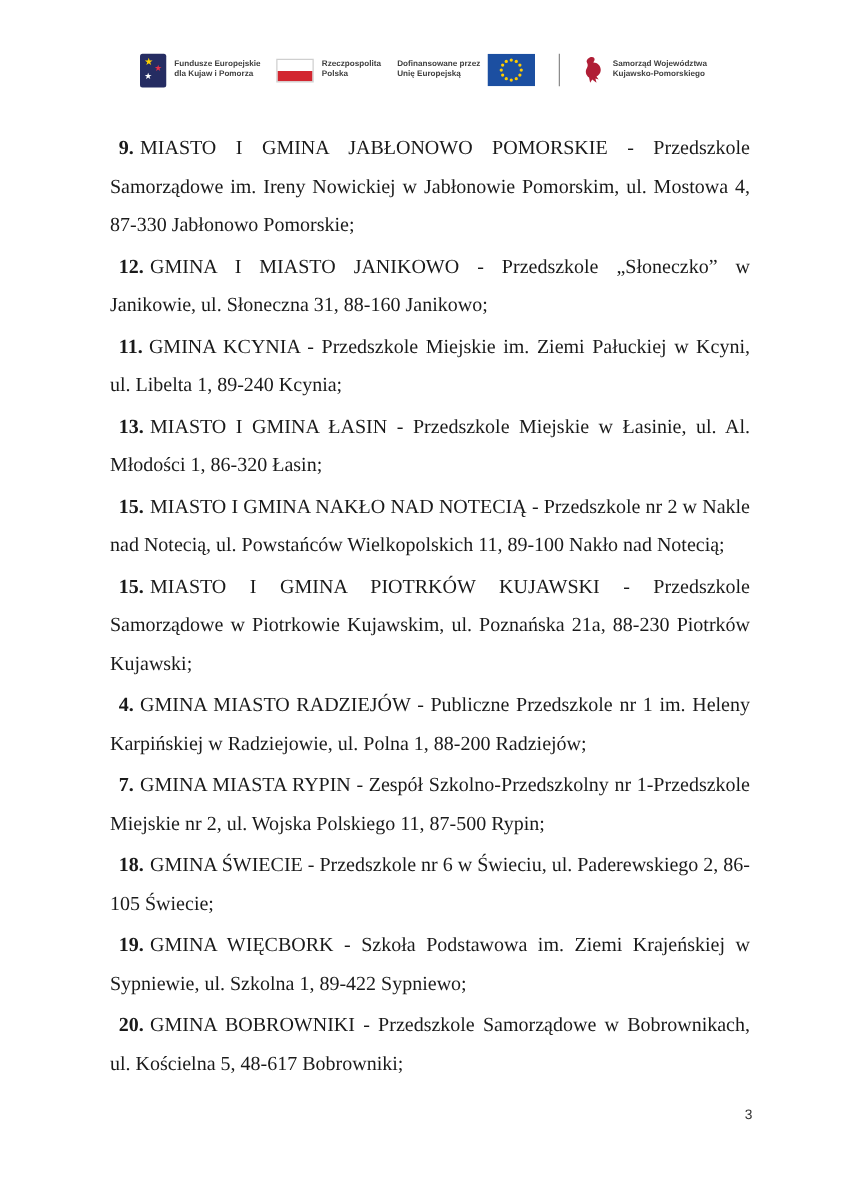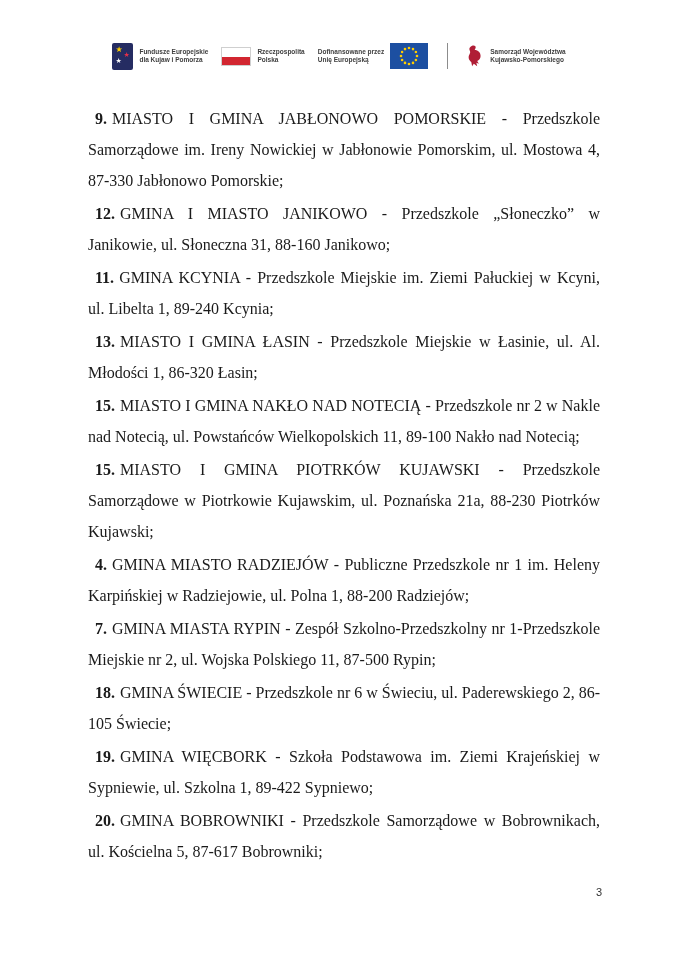--- a/index.html
+++ b/index.html
@@ -120,18 +120,18 @@
     <p class="item"><span class="num">9.</span><span>MIASTO I GMINA JABŁONOWO POMORSKIE - Przedszkole Samorządowe im. Ireny Nowickiej w Jabłonowie Pomorskim, ul. Mostowa 4, 87-330 Jabłonowo Pomorskie;</span></p>
     <p class="item"><span class="num">12.</span><span>GMINA I MIASTO JANIKOWO - Przedszkole „Słoneczko” w Janikowie, ul. Słoneczna 31, 88-160 Janikowo;</span></p>
     <p class="item"><span class="num">11.</span><span>GMINA KCYNIA - Przedszkole Miejskie im. Ziemi Pałuckiej w Kcyni, ul. Libelta 1, 89-240 Kcynia;</span></p>
     <p class="item"><span class="num">13.</span><span>MIASTO I GMINA ŁASIN - Przedszkole Miejskie w Łasinie, ul. Al. Młodości 1, 86-320 Łasin;</span></p>
     <p class="item"><span class="num">15.</span><span>MIASTO I GMINA NAKŁO NAD NOTECIĄ - Przedszkole nr 2 w Nakle nad Notecią, ul. Powstańców Wielkopolskich 11, 89-100 Nakło nad Notecią;</span></p>
     <p class="item"><span class="num">15.</span><span>MIASTO I GMINA PIOTRKÓW KUJAWSKI - Przedszkole Samorządowe w Piotrkowie Kujawskim, ul. Poznańska 21a, 88-230 Piotrków Kujawski;</span></p>
     <p class="item"><span class="num">4.</span><span>GMINA MIASTO RADZIEJÓW - Publiczne Przedszkole nr 1 im. Heleny Karpińskiej w Radziejowie, ul. Polna 1, 88-200 Radziejów;</span></p>
     <p class="item"><span class="num">7.</span><span>GMINA MIASTA RYPIN - Zespół Szkolno-Przedszkolny nr 1-Przedszkole Miejskie nr 2, ul. Wojska Polskiego 11, 87-500 Rypin;</span></p>
     <p class="item"><span class="num">18.</span><span>GMINA ŚWIECIE - Przedszkole nr 6 w Świeciu, ul. Paderewskiego 2, 86-105 Świecie;</span></p>
     <p class="item"><span class="num">19.</span><span>GMINA WIĘCBORK - Szkoła Podstawowa im. Ziemi Krajeńskiej w Sypniewie, ul. Szkolna 1, 89-422 Sypniewo;</span></p>
-    <p class="item"><span class="num">20.</span><span>GMINA BOBROWNIKI - Przedszkole Samorządowe w Bobrownikach, ul. Kościelna 5, 87-617 Bobrowniki;</span></p>
+    <p class="item"><span class="num">20.</span><span>GMINA BOBROWNIKI - Przedszkole Samorządowe w Bobrownikach, ul. Kościelna 5, 48-617 Bobrowniki;</span></p>
   </main>
 
   <span class="page-number">3</span>
 
 </div>
 
 </body></html>

